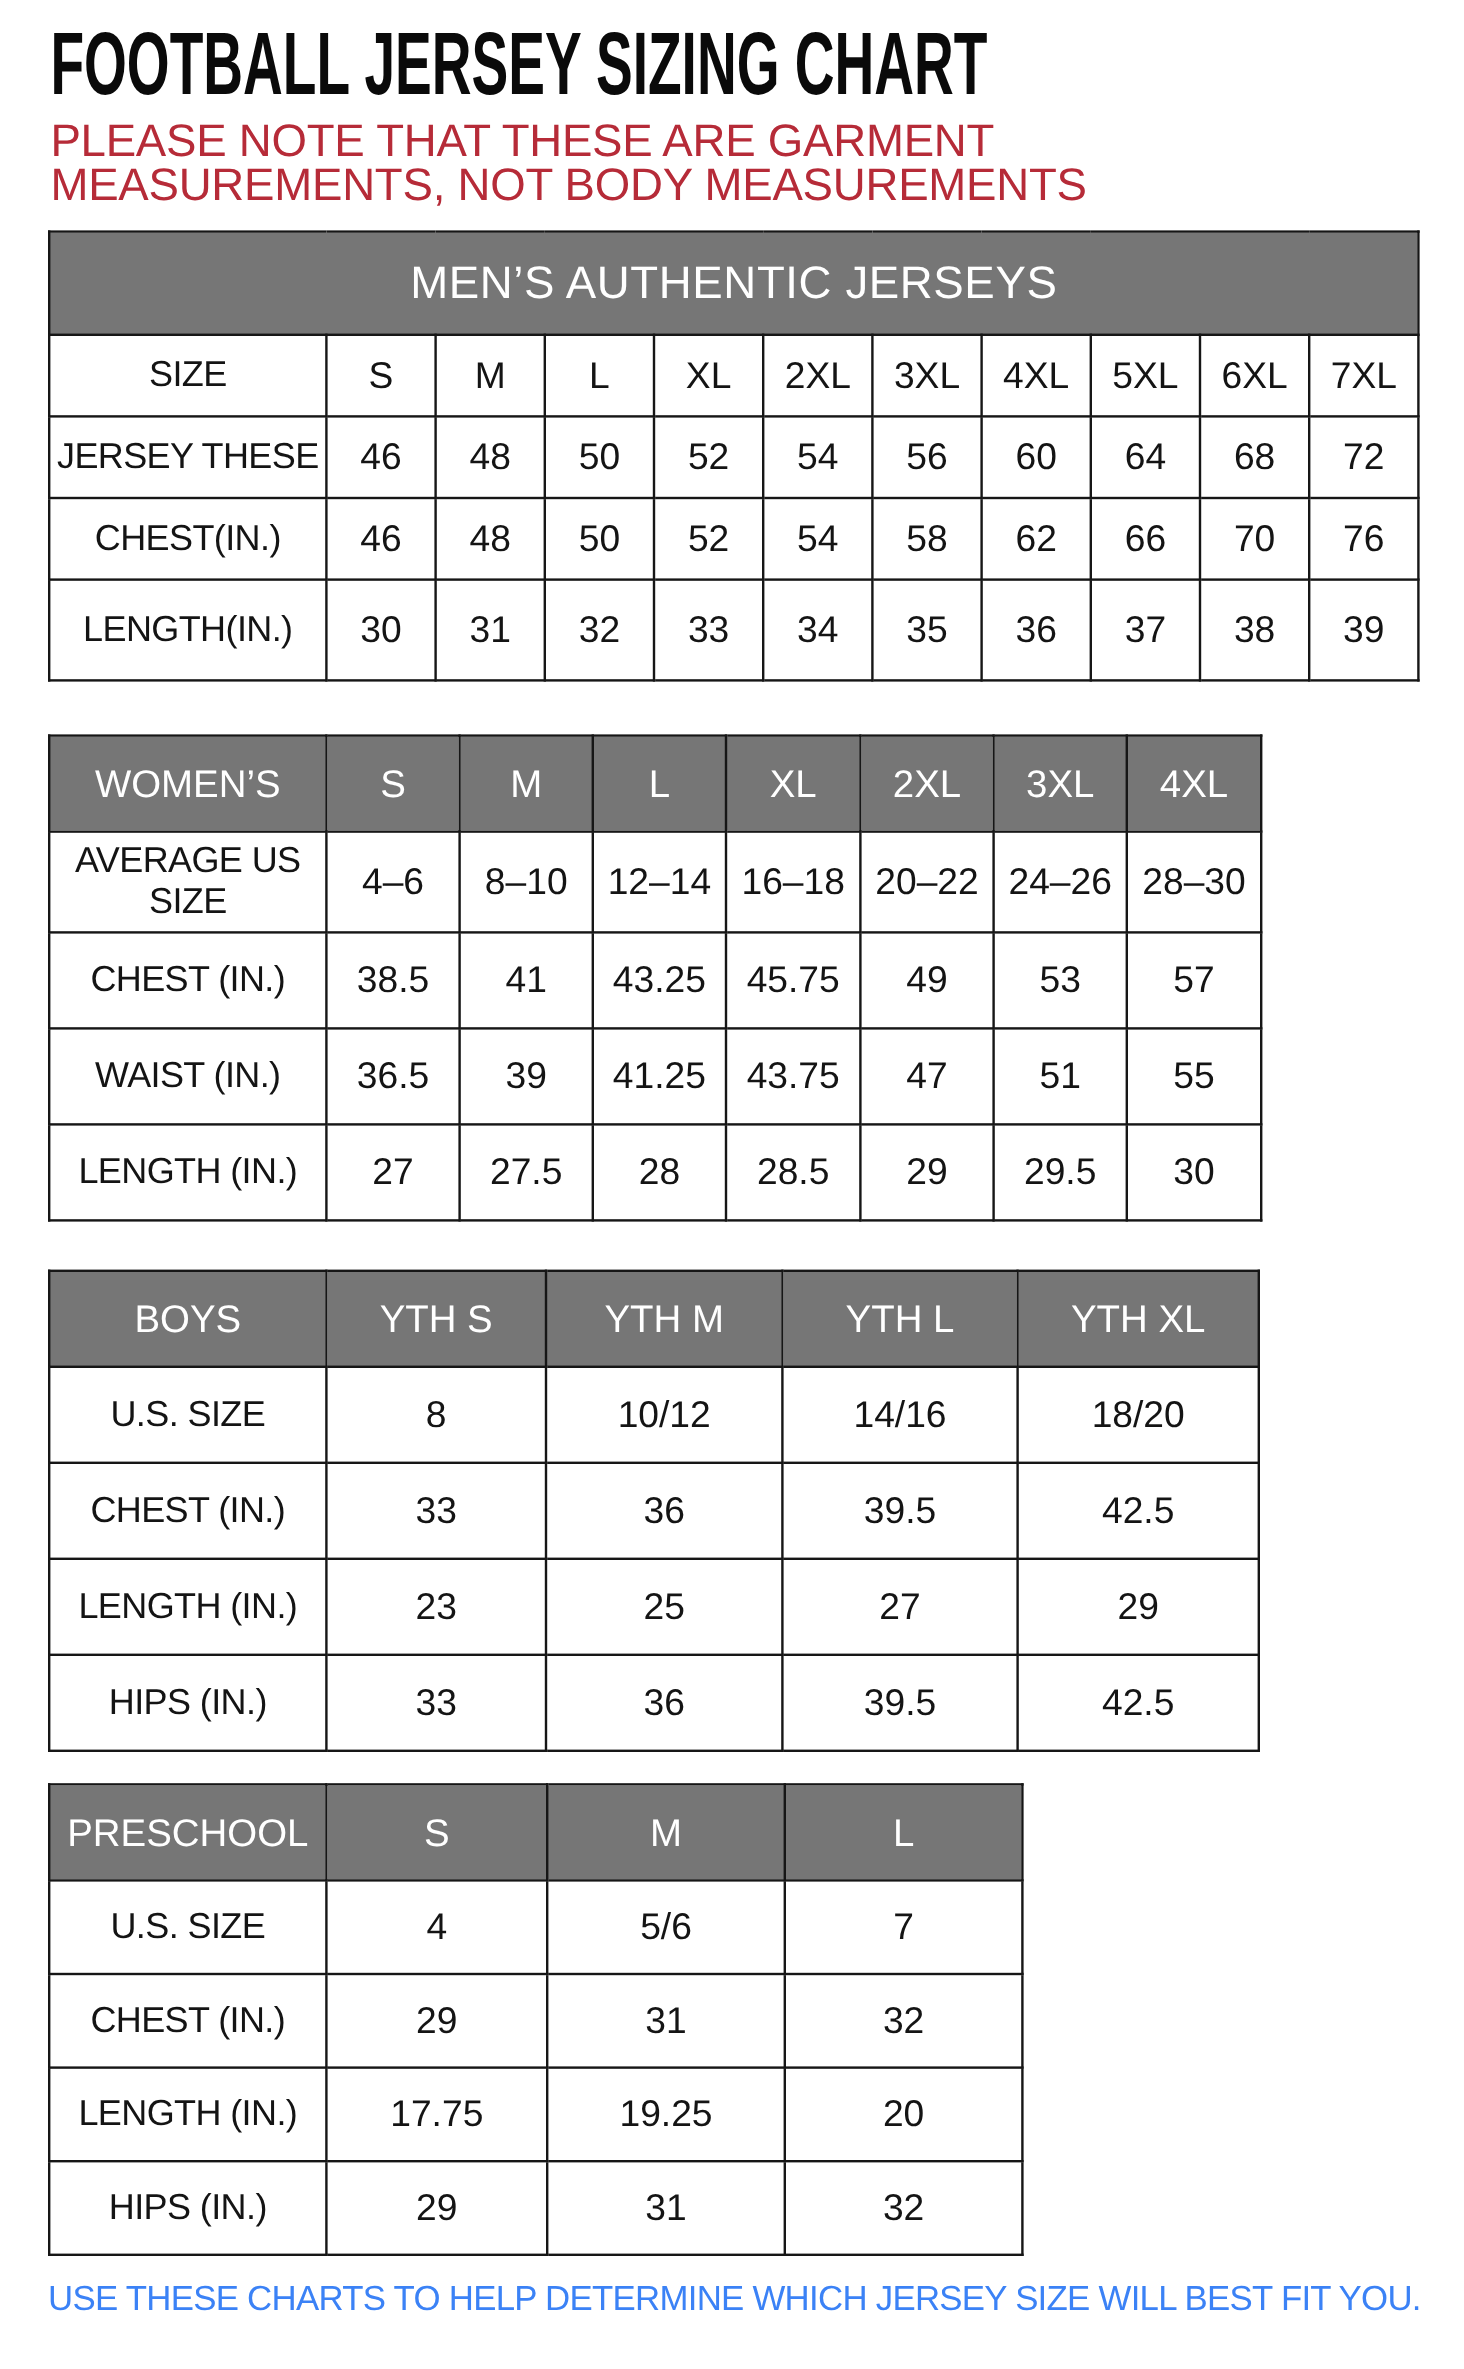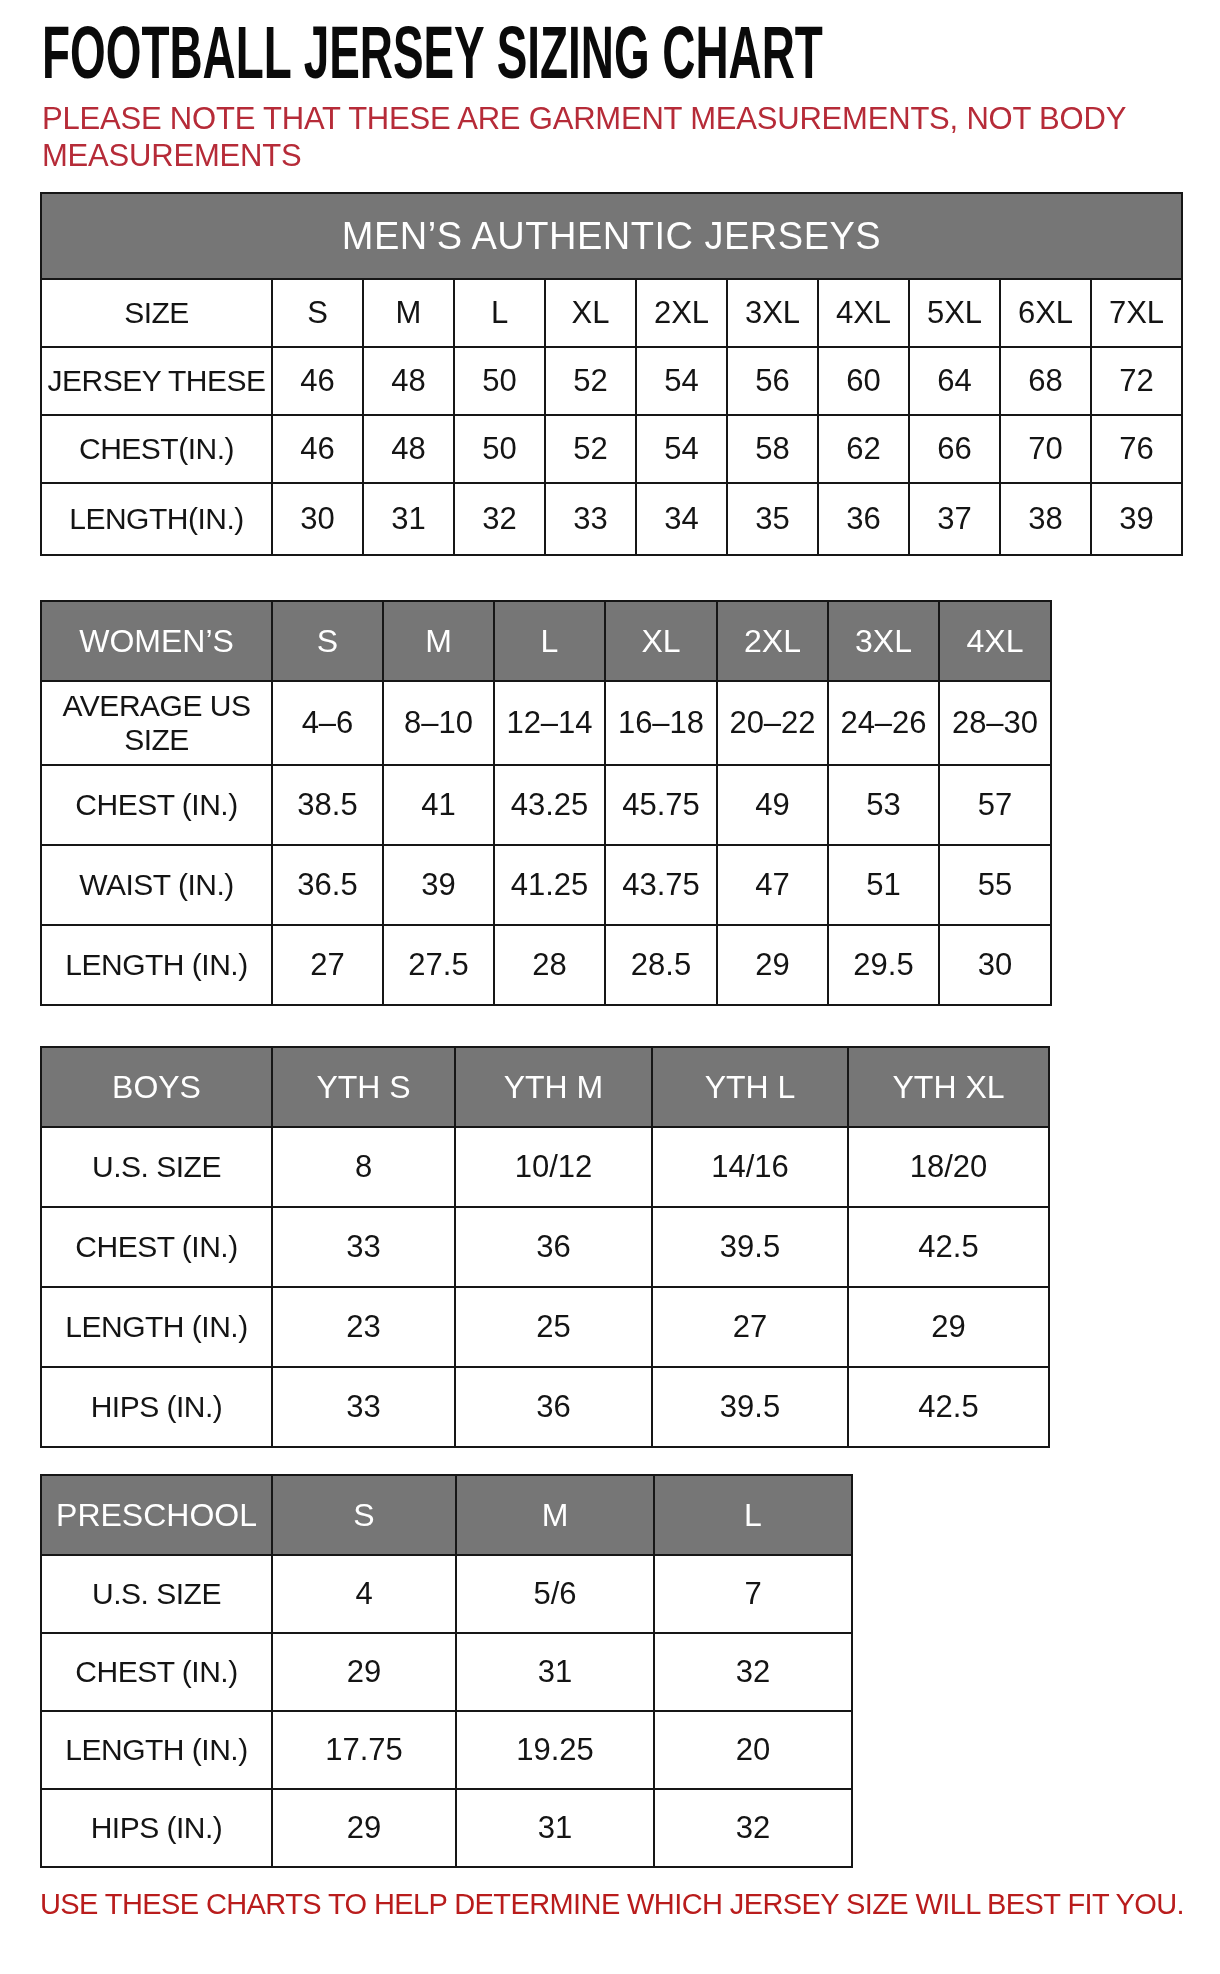--- a/index.html
+++ b/index.html
@@ -9,47 +9,47 @@
   }
   .page{padding:0 0 0 40px;}
   .title{
     display:inline-block;margin:16px 0 0 2px;
     font-size:74px;line-height:74px;font-weight:bold;white-space:nowrap;
     transform:scaleX(0.62);transform-origin:0 50%;
     color:#0a0a0a;letter-spacing:0px;
   }
   .note{
     margin:10px 0 0 2px;width:1125px;
-    font-size:31px;line-height:37px;letter-spacing:-0.2px;
+    font-size:38px;line-height:37px;letter-spacing:-0.2px;
     color:#b62b38;
   }
   table{border-collapse:collapse;table-layout:fixed;}
   td{
     border:2px solid #161616;text-align:center;vertical-align:middle;
     font-size:31px;padding:0;overflow:hidden;
   }
   .lbl{font-size:30px;line-height:34px;letter-spacing:-0.5px;}
   .gray{background:#767676;color:#ffffff;}
   .banner{font-size:38px;letter-spacing:0.5px;}
   .hdr td{font-size:32px;}
   .t-mens{margin-top:18px;}
   .t-mens tr{height:68px;}
   .t-mens .r-banner{height:86px;}
-  .t-mens .r-last{height:72px;}
+  .t-mens .r-last{height:84px;}
   .t-womens{margin-top:44px;padding-left:43px;}
   .t-womens tr{height:80px;}
   .t-womens .r-avg{height:84px;margin-top:46px;}
   .t-boys{margin-top:40px;}
   .t-boys tr{height:80px;}
   .t-pre{margin-top:26px;padding-left:20px;}
   .t-pre tr{height:78px;}
   .t-pre .r-hdr{height:80px;}
   .footer{
     margin:20px 0 0 0;font-size:29px;letter-spacing:-0.6px;
-    color:#b91c1c;white-space:nowrap;
+    color:#3b82f6;white-space:nowrap;
   }
 </style>
 </head>
 <body>
 
 <div class="page">
 
   <div class="title">FOOTBALL JERSEY SIZING CHART</div>
 
   <div class="note">PLEASE NOTE THAT THESE ARE GARMENT MEASUREMENTS, NOT BODY MEASUREMENTS</div>

